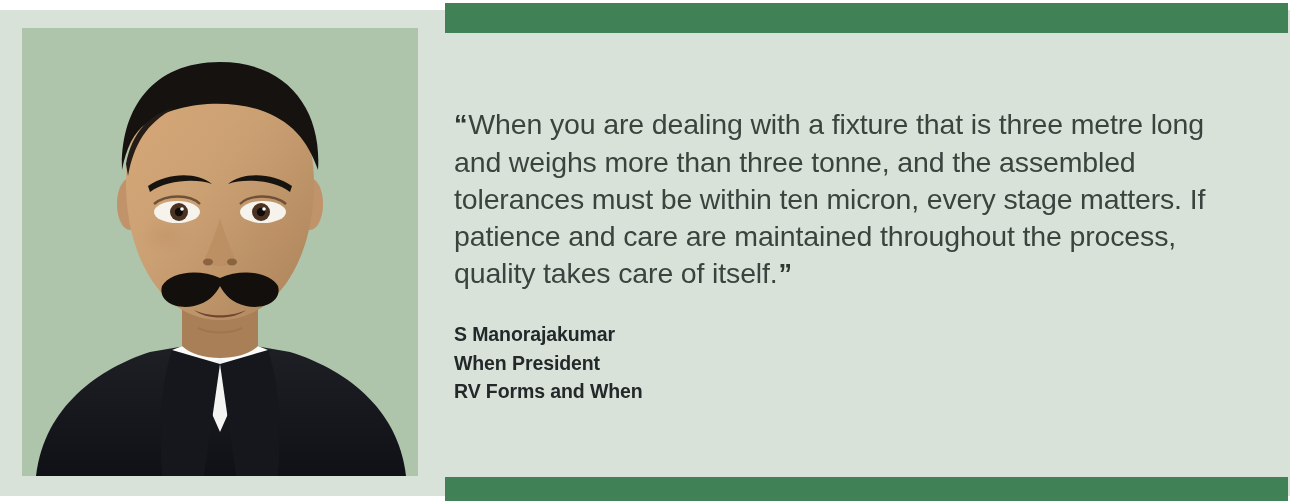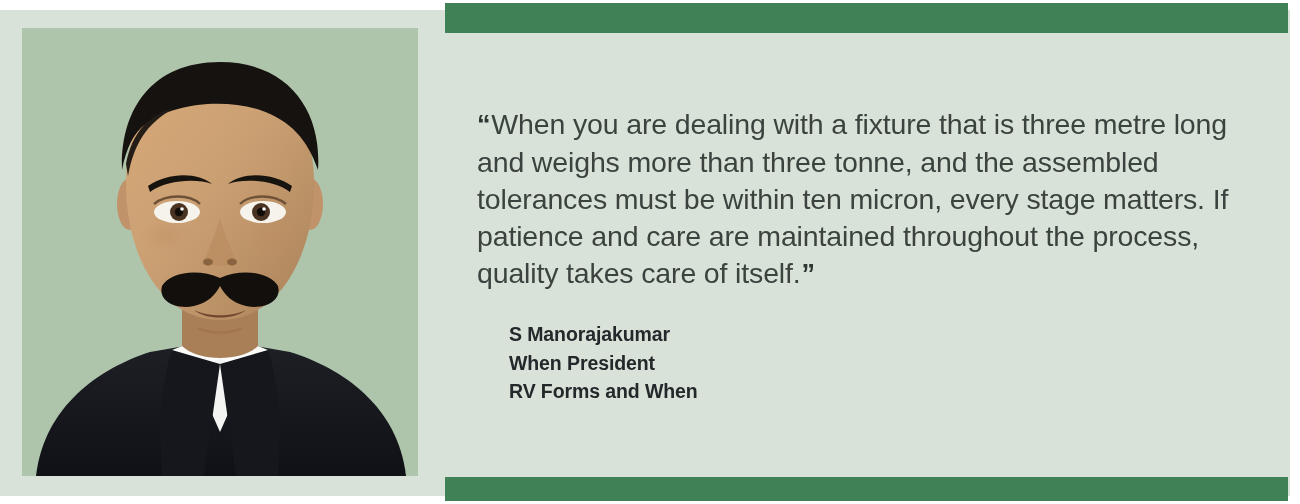--- a/index.html
+++ b/index.html
@@ -61,21 +61,21 @@
   }
   .portrait-frame svg {
     display: block;
     width: 396px;
     height: 448px;
   }
 
   
   .quote-column {
     position: absolute;
-    left: 477px;
+    left: 454px;
     top: 106px;
     width: 790px;
   }
 
   .quote-text {
     margin: 0;
     font-family: "Liberation Sans", sans-serif;
     font-weight: 300;
     font-size: 28.5px;
     line-height: 37px;
@@ -86,21 +86,20 @@
   .quote-mark {
     font-weight: bold;
     font-size: 27px;
     color: #2f3733;
   }
   .quote-mark.open { margin-right: 1px; }
   .quote-mark.close { margin-left: 1px; }
 
   .attribution {
     margin-top: 27px;
-    margin-left: 32px;
   }
   .attribution div {
     font-family: "Liberation Sans", sans-serif;
     font-weight: bold;
     font-size: 19.5px;
     line-height: 28.5px;
     color: #23292a;
     letter-spacing: -0.1px;
   }
 </style>

